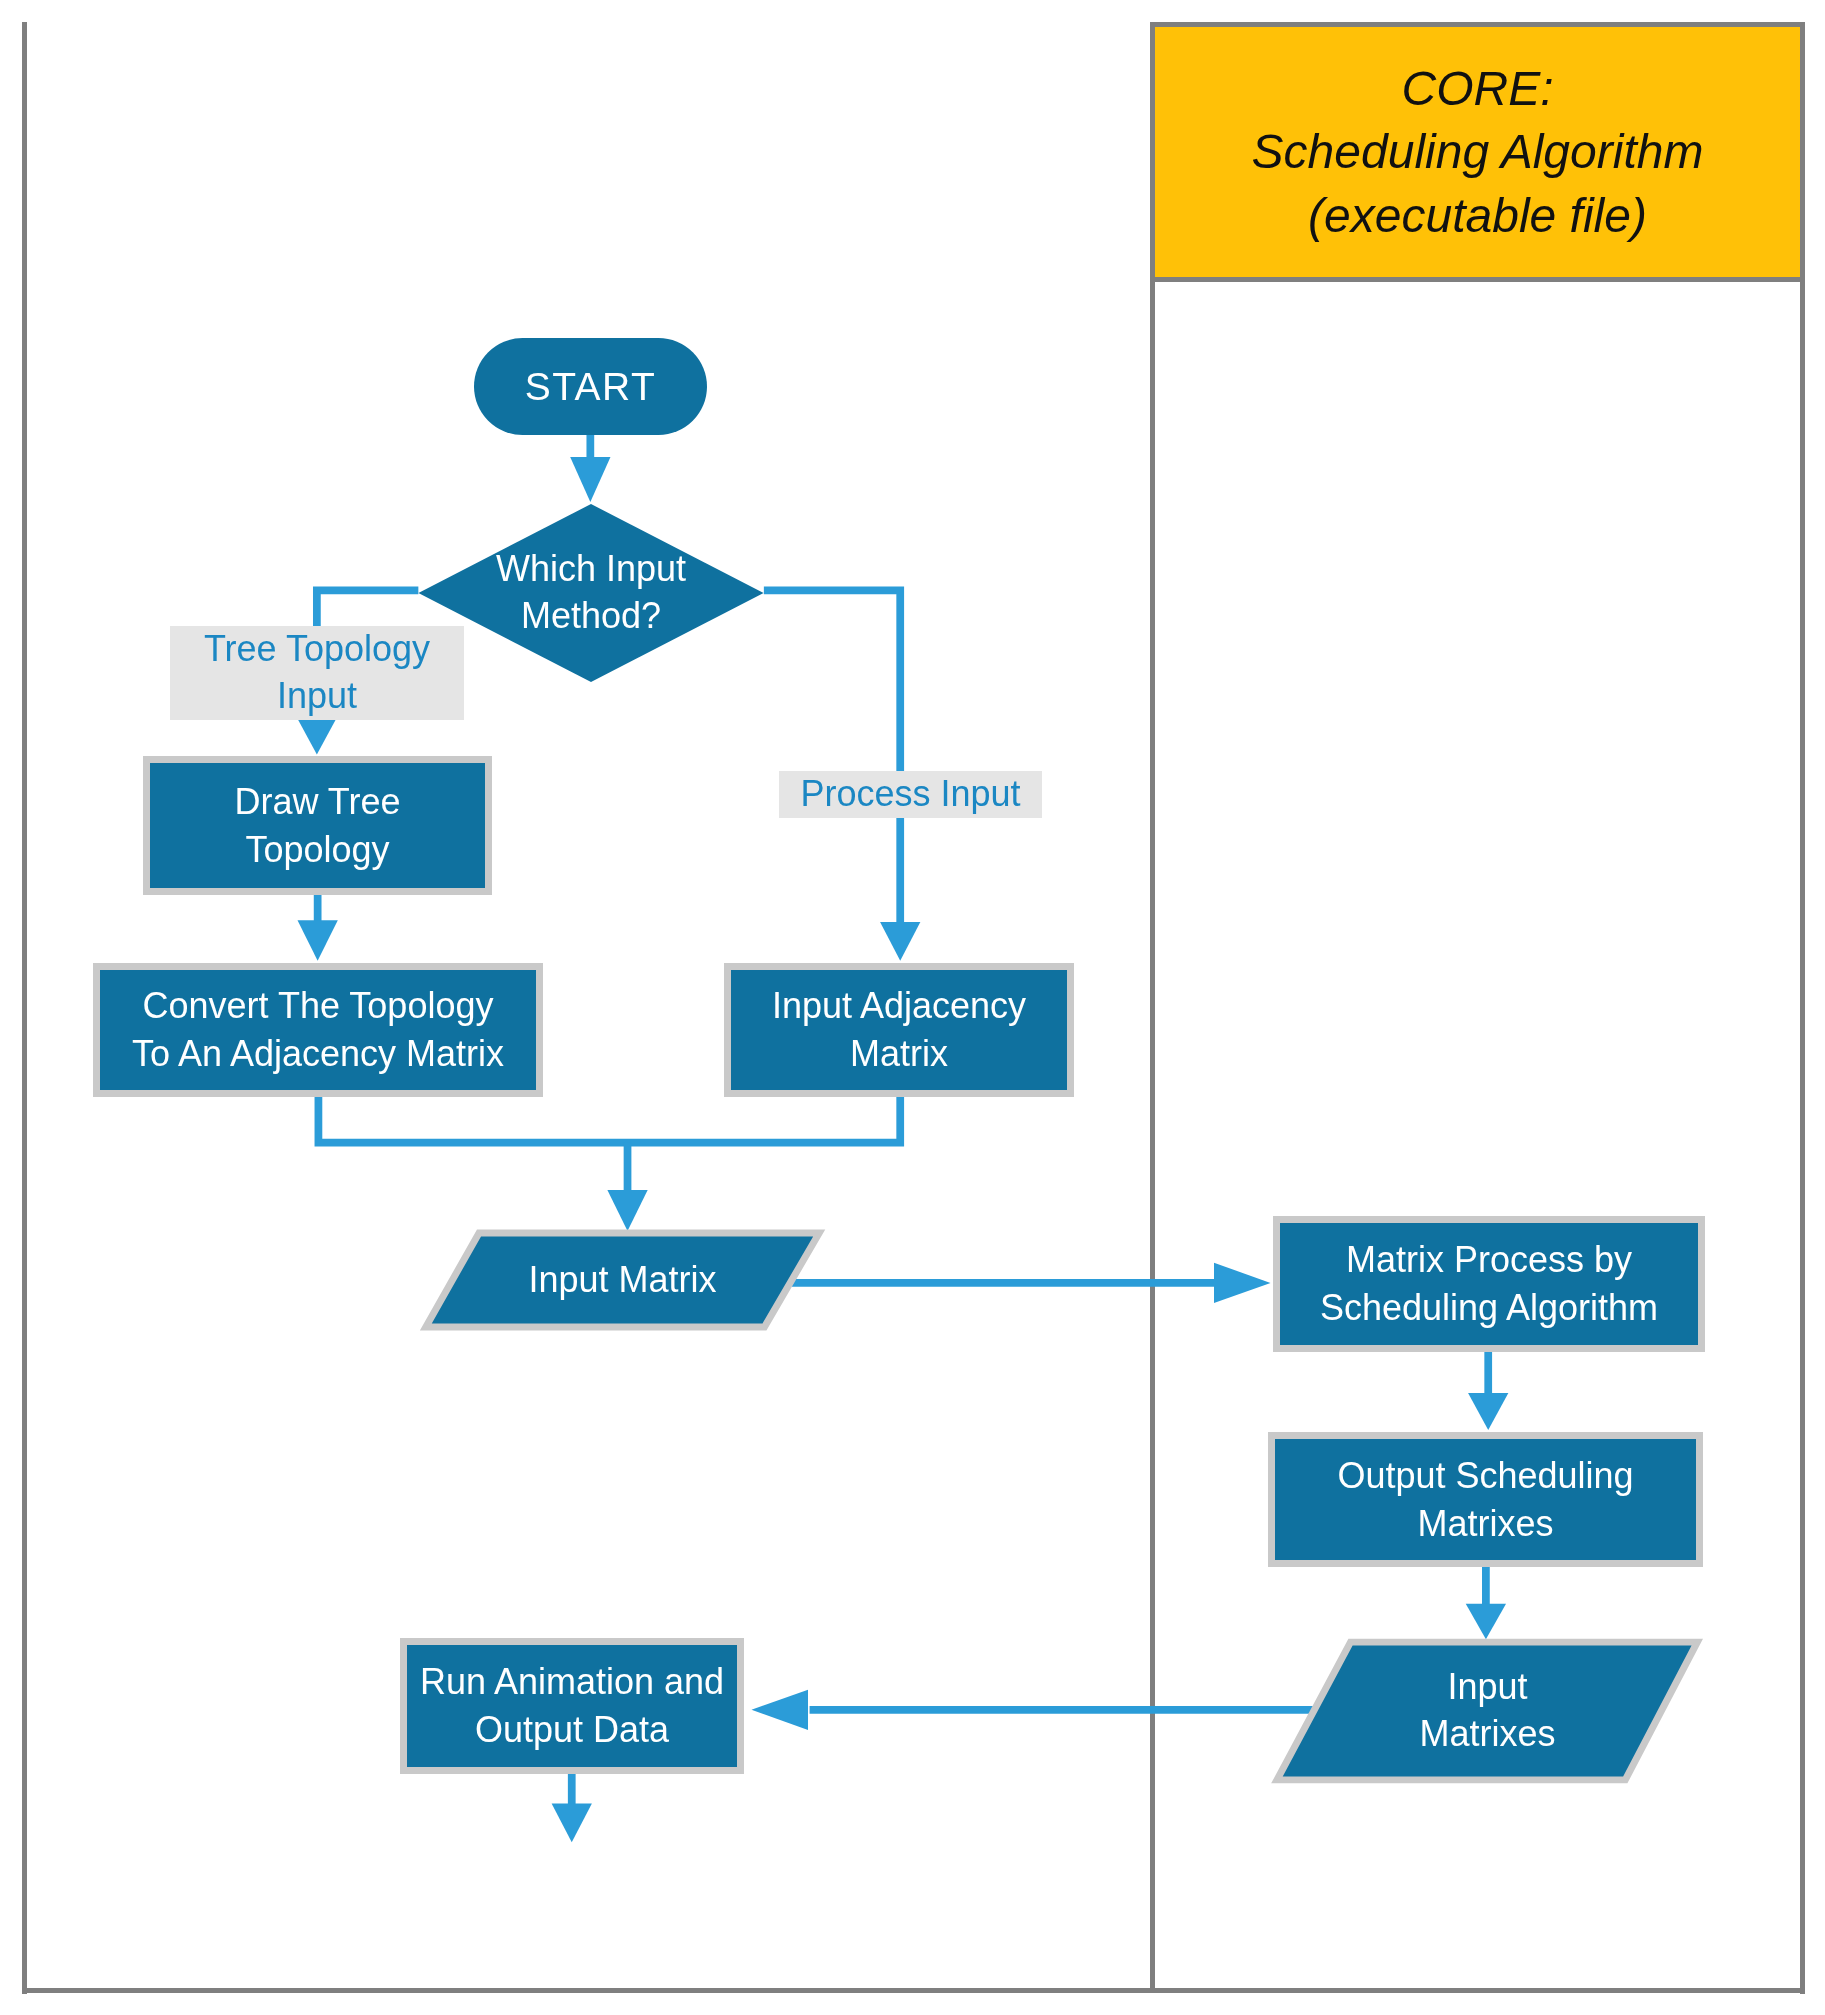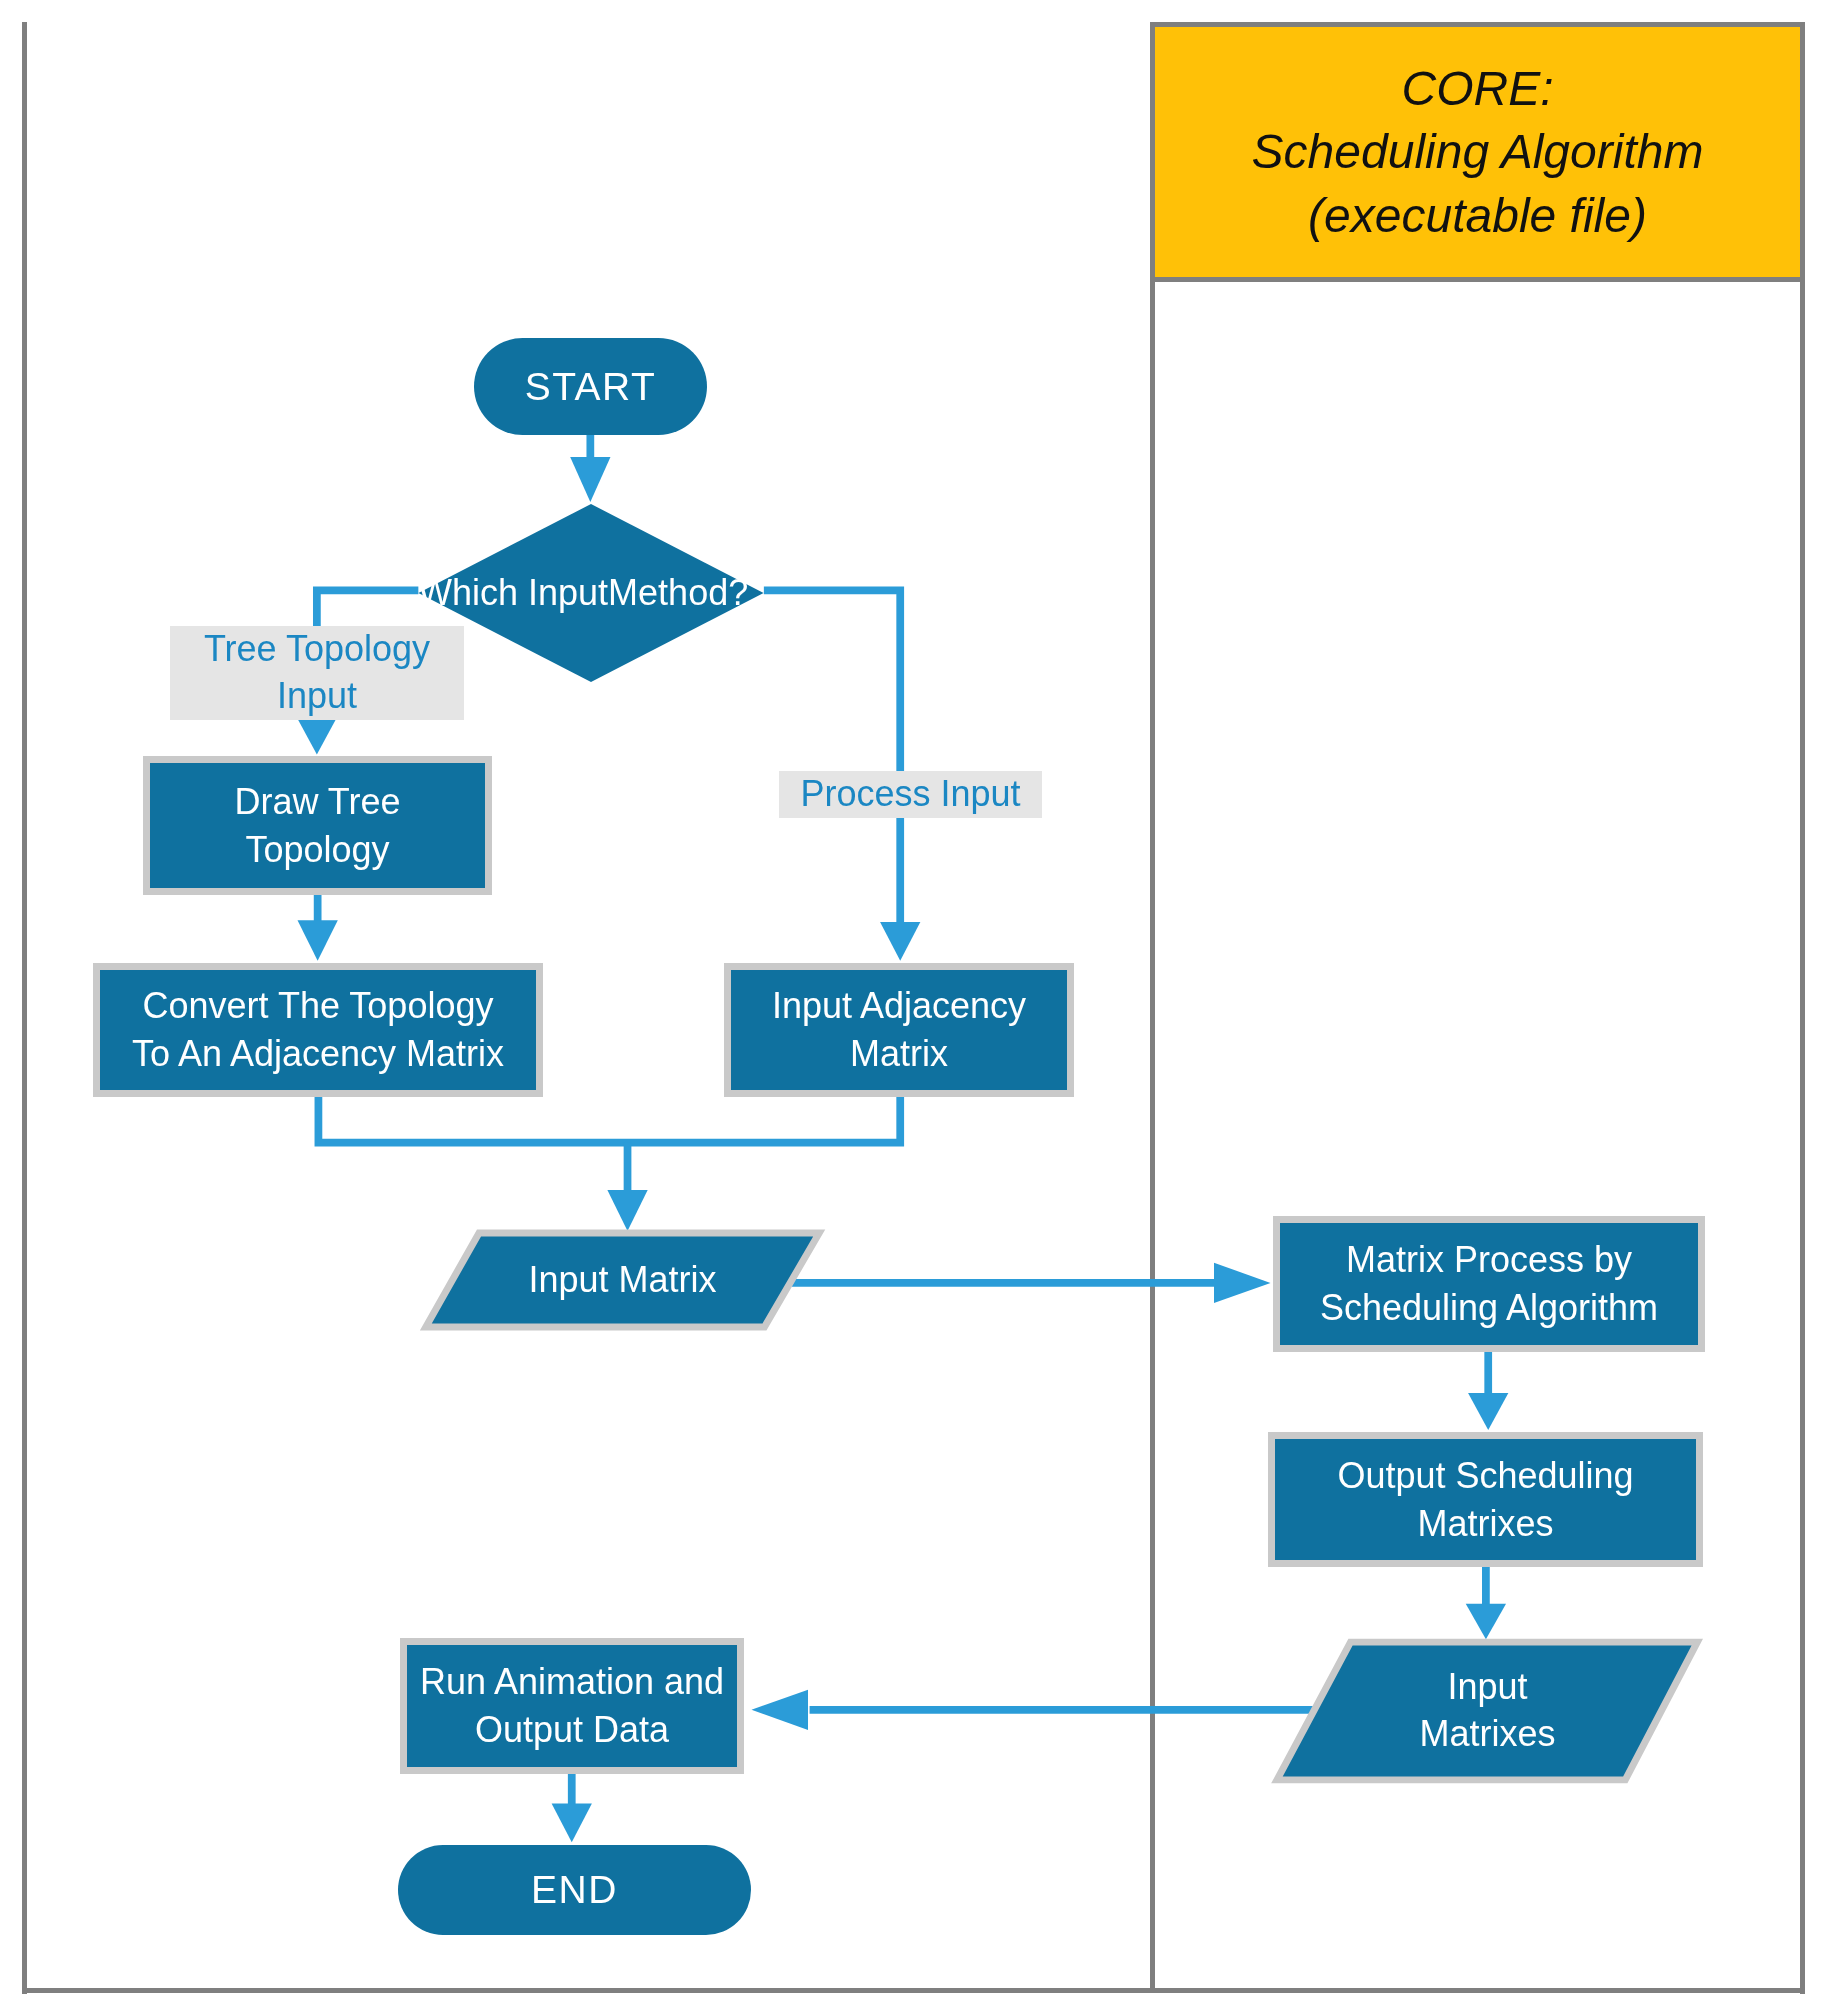--- a/index.html
+++ b/index.html
@@ -69,21 +69,21 @@
   .node-process   { left:1273px; top:1216px; width:432px; height:136px; }
   .node-output    { left:1268px; top:1432px; width:435px; height:135px; }
   .node-run       { left:400px;  top:1638px; width:344px; height:136px; }
 
   
   .diamond-wrap { position:absolute; left:418px; top:504px; width:346px; height:178px; z-index:3; }
   .diamond-wrap svg { position:absolute; left:0; top:0; }
   .diamond-poly { fill:var(--node-fill); }
   .diamond-text {
     position:absolute; left:0; top:0; width:100%; height:100%;
-    display:flex; align-items:center; justify-content:flex-start;
+    display:flex; flex-direction:column; align-items:center; justify-content:center;
     color:var(--node-text); font-size:36px; line-height:1.3; text-align:center;
   }
 
   
   .para-wrap { position:absolute; z-index:3; }
   .para-wrap svg { position:absolute; left:0; top:0; }
   .para-poly { fill:var(--node-fill); stroke:var(--node-border); stroke-width:9; }
   .para-text {
     position:absolute; left:0; top:0; width:100%; height:100%;
     display:flex; flex-direction:column; align-items:center; justify-content:center;
@@ -210,18 +210,15 @@
       <div class="node-text-line">Input</div>
       <div class="node-text-line">Matrixes</div>
     </div>
   </div>
 
   <div class="process node-run">
     <div class="node-text-line">Run Animation and</div>
     <div class="node-text-line">Output Data</div>
   </div>
 
-  <div class="terminator node-end">
-    <span>END</span>
-  </div>
 
 </div>
 
 
 </body></html>

